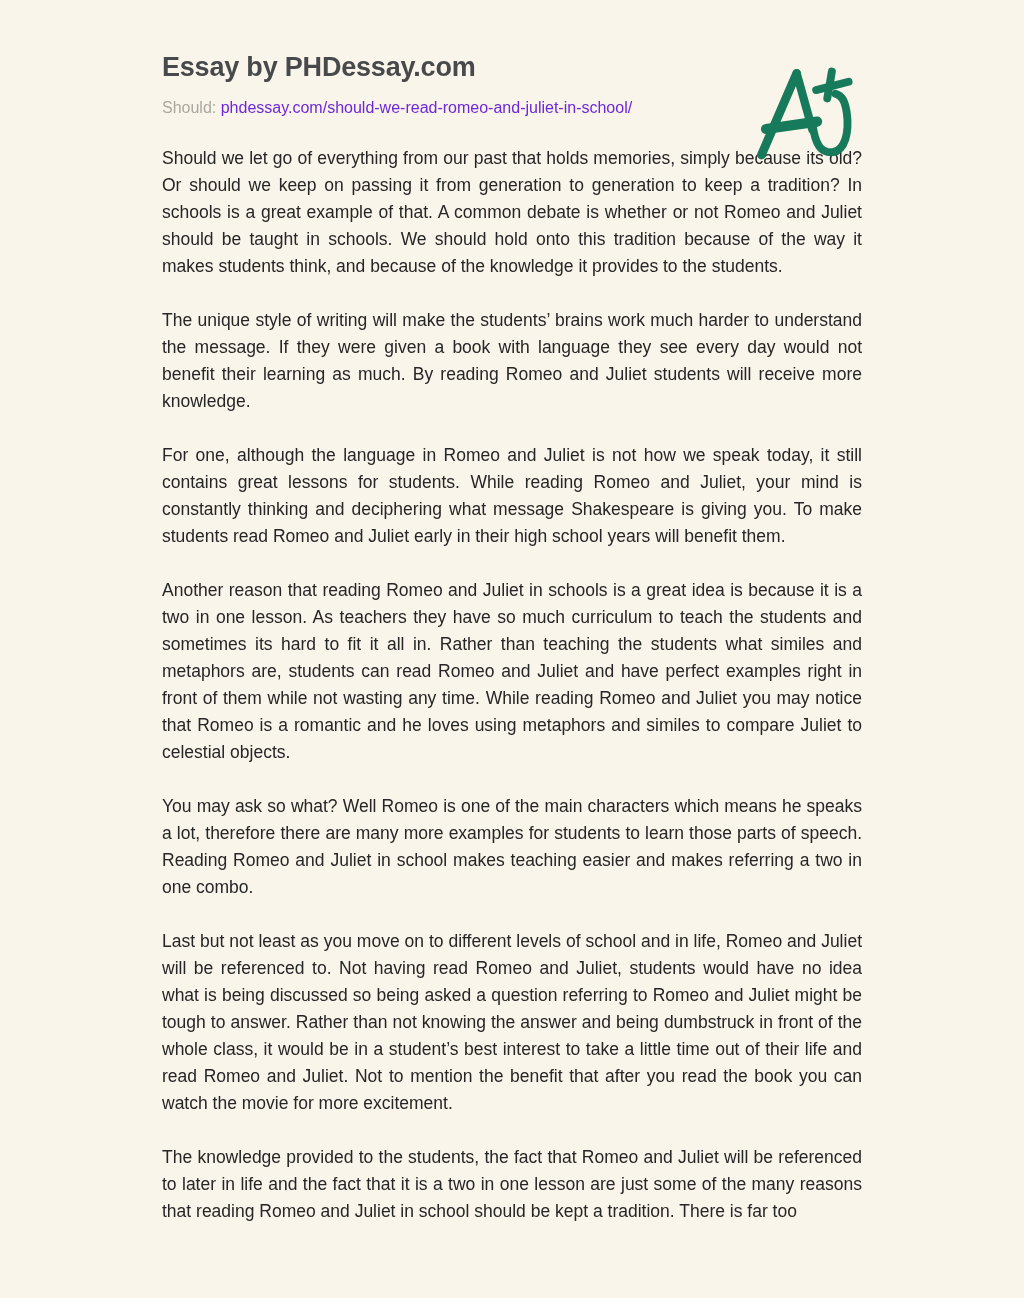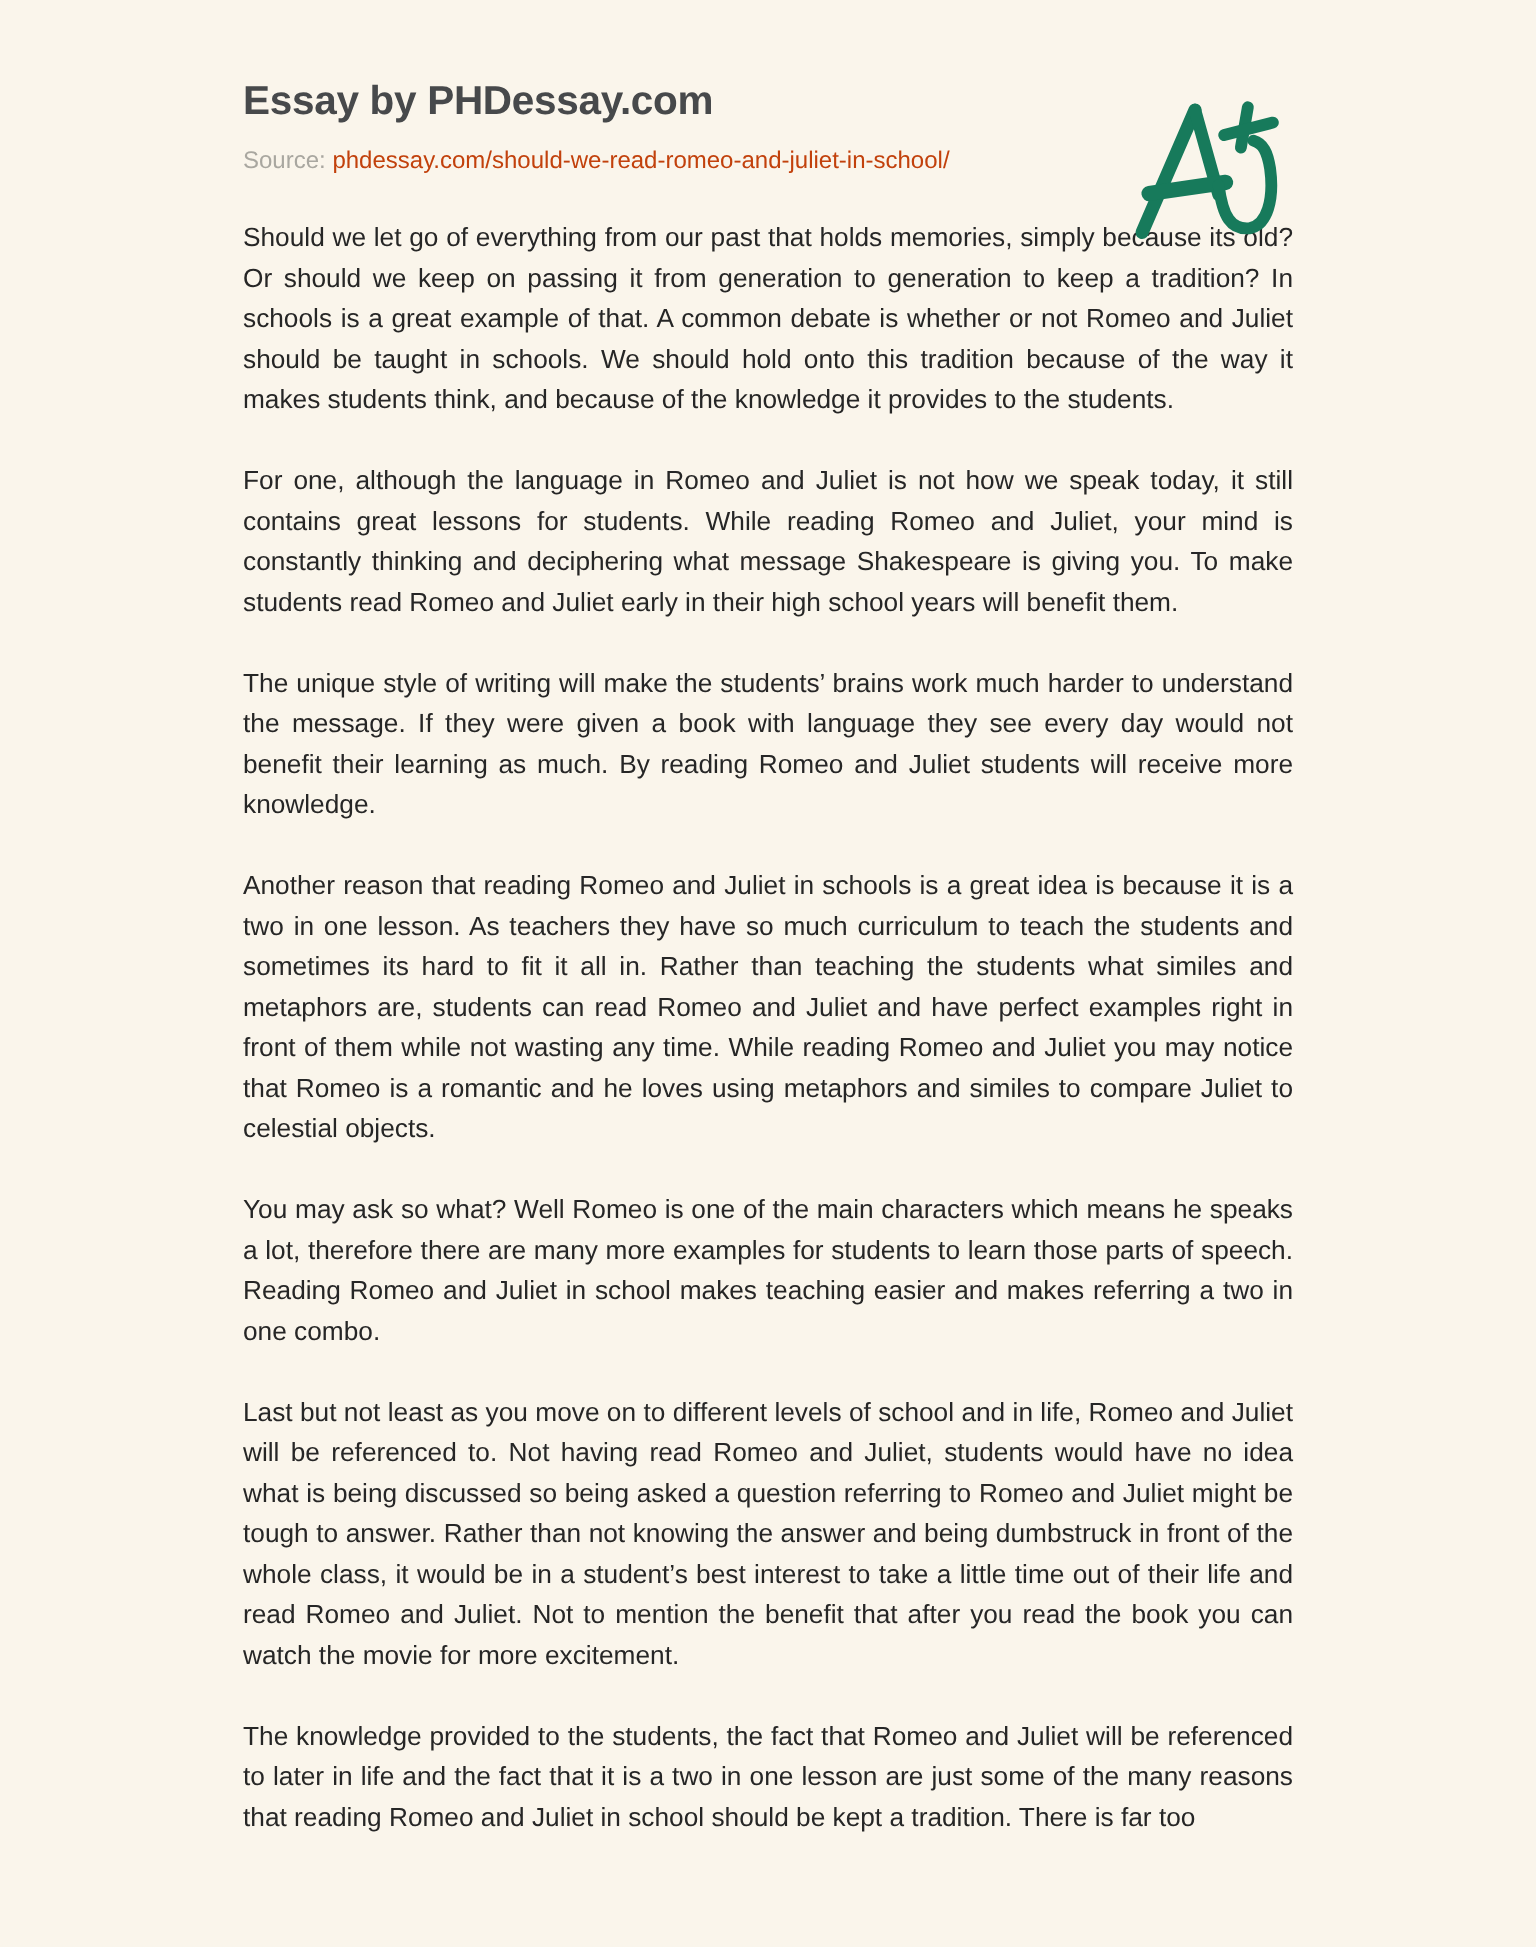--- a/index.html
+++ b/index.html
@@ -25,21 +25,21 @@
     color: #47494b;
     letter-spacing: -0.2px;
   }
 
   .source-row {
     margin-top: 16px;
     font-size: 16px;
   }
   .source-label { color: #a9a7a0; }
   .source-link {
-    color: #c2410c;
+    color: #6d28d9;
     text-decoration: none;
   }
 
   .logo {
     position: absolute;
     top: 52px;
     right: 94px;
     width: 102px;
     height: 116px;
   }
@@ -78,29 +78,29 @@
       <path d="M84 16 L79 45" stroke-width="8.5"></path>
       <path d="M67 36 L102 27" stroke-width="8.5"></path>
     </g>
   </svg>
 
   <div class="content">
 
     <div class="byline">Essay by PHDessay.com</div>
 
     <div class="source-row">
-      <span class="source-label">Source:</span>
+      <span class="source-label">Should:</span>
       <a href="#" class="source-link">phdessay.com/should-we-read-romeo-and-juliet-in-school/</a>
     </div>
 
 
     <div class="essay-body">
       <p>Should we let go of everything from our past that holds memories, simply because its old? Or should we keep on passing it from generation to generation to keep a tradition? In schools is a great example of that. A common debate is whether or not Romeo and Juliet should be taught in schools. We should hold onto this tradition because of the way it makes students think, and because of the knowledge it provides to the students.</p>
+      <p>The unique style of writing will make the students’ brains work much harder to understand the message. If they were given a book with language they see every day would not benefit their learning as much. By reading Romeo and Juliet students will receive more knowledge.</p>
       <p>For one, although the language in Romeo and Juliet is not how we speak today, it still contains great lessons for students. While reading Romeo and Juliet, your mind is constantly thinking and deciphering what message Shakespeare is giving you. To make students read Romeo and Juliet early in their high school years will benefit them.</p>
-      <p>The unique style of writing will make the students’ brains work much harder to understand the message. If they were given a book with language they see every day would not benefit their learning as much. By reading Romeo and Juliet students will receive more knowledge.</p>
       <p>Another reason that reading Romeo and Juliet in schools is a great idea is because it is a two in one lesson. As teachers they have so much curriculum to teach the students and sometimes its hard to fit it all in. Rather than teaching the students what similes and metaphors are, students can read Romeo and Juliet and have perfect examples right in front of them while not wasting any time. While reading Romeo and Juliet you may notice that Romeo is a romantic and he loves using metaphors and similes to compare Juliet to celestial objects.</p>
       <p>You may ask so what? Well Romeo is one of the main characters which means he speaks a lot, therefore there are many more examples for students to learn those parts of speech. Reading Romeo and Juliet in school makes teaching easier and makes referring a two in one combo.</p>
       <p>Last but not least as you move on to different levels of school and in life, Romeo and Juliet will be referenced to. Not having read Romeo and Juliet, students would have no idea what is being discussed so being asked a question referring to Romeo and Juliet might be tough to answer. Rather than not knowing the answer and being dumbstruck in front of the whole class, it would be in a student’s best interest to take a little time out of their life and read Romeo and Juliet. Not to mention the benefit that after you read the book you can watch the movie for more excitement.</p>
       <p>The knowledge provided to the students, the fact that Romeo and Juliet will be referenced to later in life and the fact that it is a two in one lesson are just some of the many reasons that reading Romeo and Juliet in school should be kept a tradition. There is far too</p>
     </div>
 
   </div>
 </div>
 
 </body></html>

